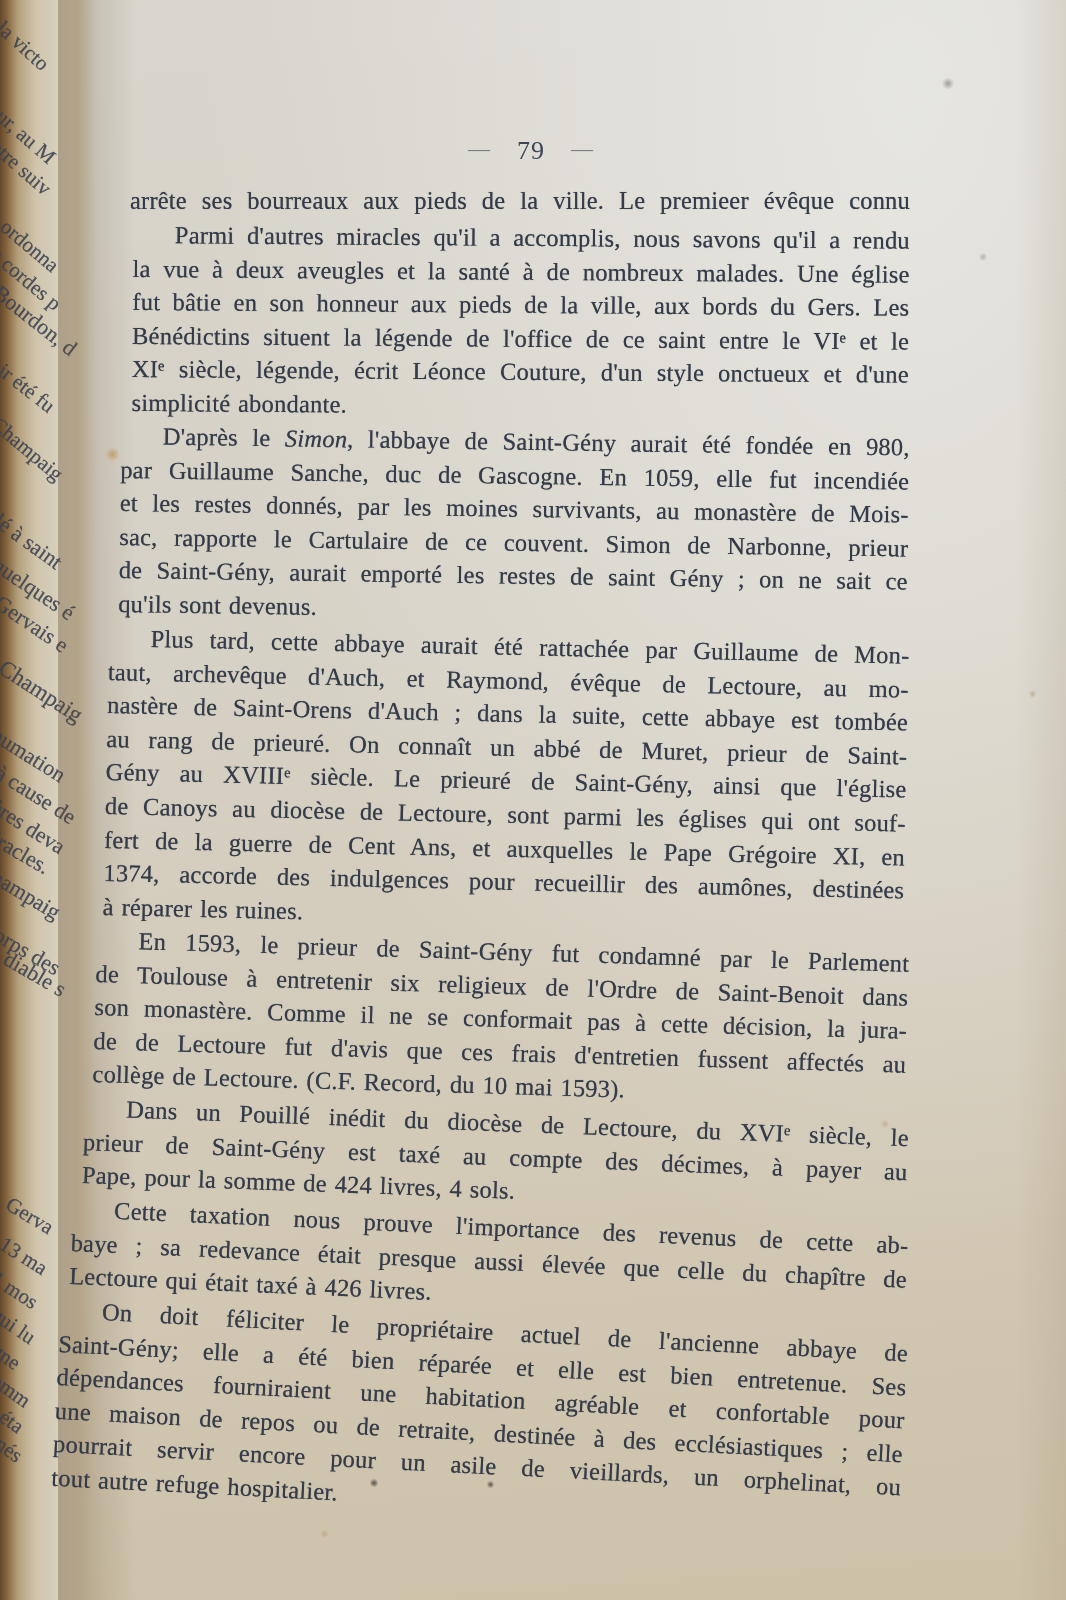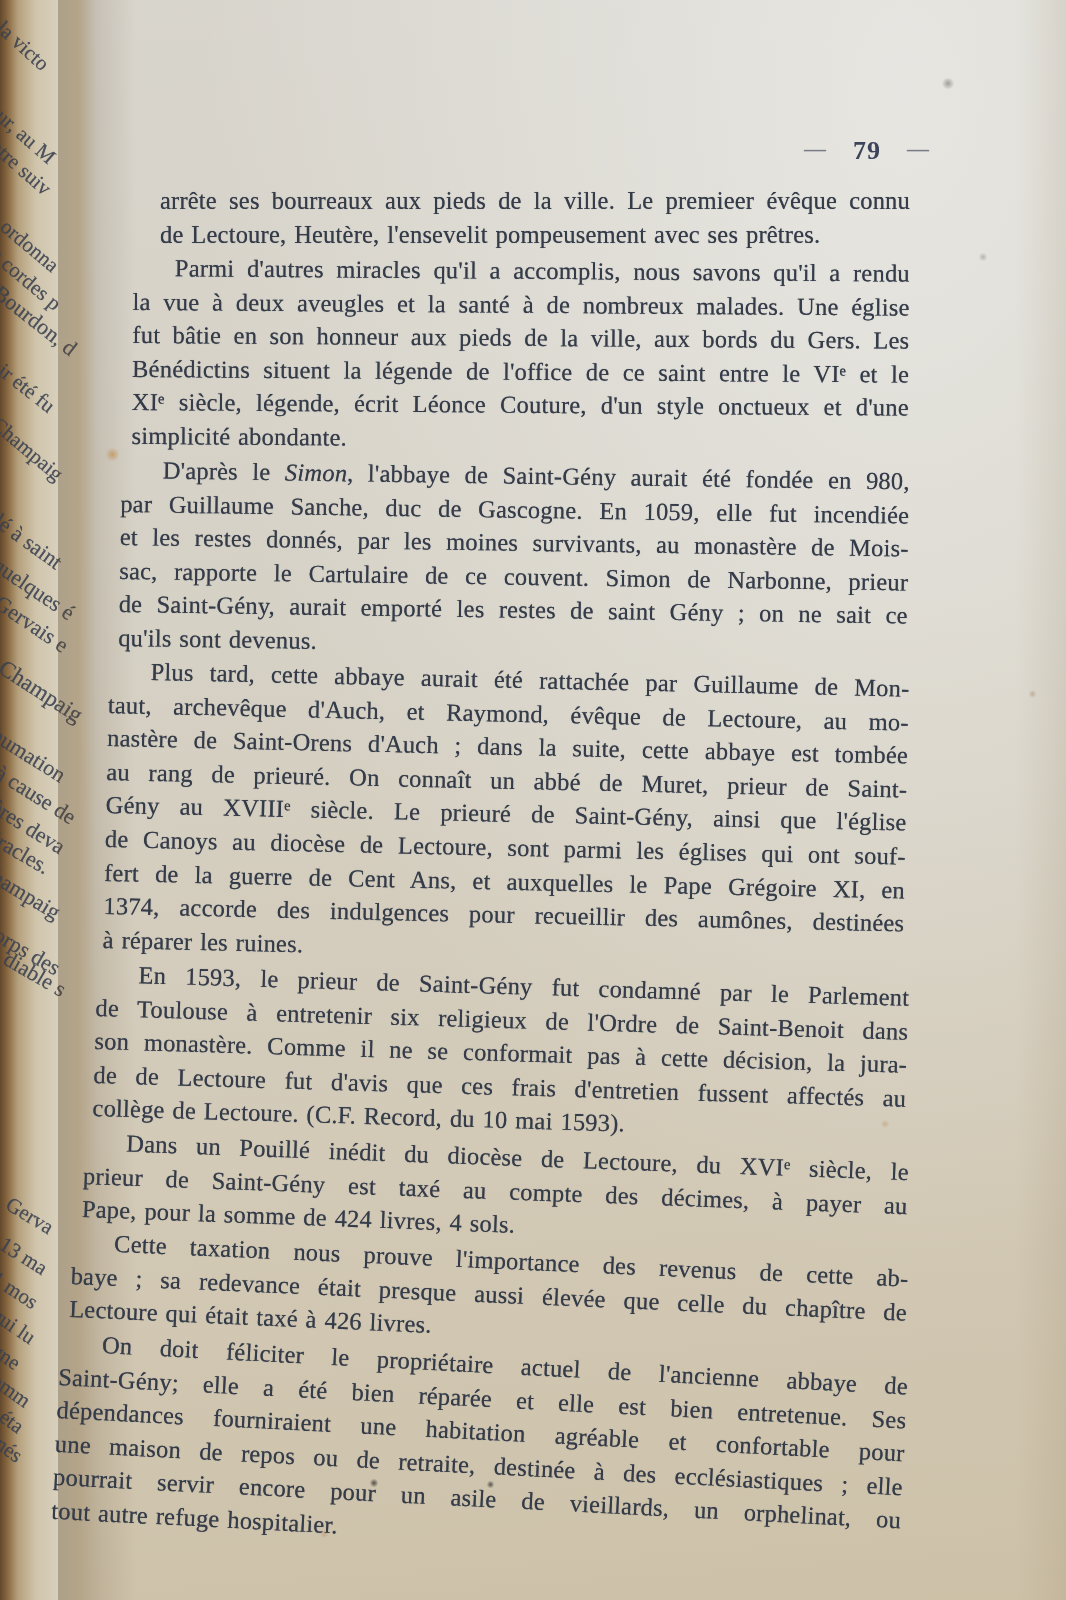--- a/index.html
+++ b/index.html
@@ -16,22 +16,22 @@
     background:linear-gradient(270deg,rgba(140,118,86,0.14),rgba(140,118,86,0));}
   
   .gutter{position:absolute;top:0;left:0;width:96px;height:1600px;overflow:hidden;
     background:linear-gradient(90deg,#63482c 0px,#86663f 7px,#b5a07c 18px,#d0c5ac 36px,#d8d0bd 58px,#cfc2a7 78px,rgba(207,194,167,0) 96px);}
   .gutter-shadow{position:absolute;top:0;left:58px;width:78px;height:1600px;
     background:linear-gradient(90deg,rgba(92,68,38,0.34),rgba(92,68,38,0.12) 55%,rgba(92,68,38,0) 100%);}
   .frag{position:absolute;display:inline-block;white-space:nowrap;
     color:#3a4150;opacity:.88;transform-origin:0 0;
     text-shadow:0 0 .7px rgba(58,65,80,.7);}
   
-  .pageheader{position:absolute;top:136px;left:60px;width:850px;text-align:right;
-    padding-left:46px;color:#3c4559;font-size:26px;letter-spacing:1px;font-weight:bold;}
+  .pageheader{position:absolute;top:136px;left:60px;width:850px;text-align:center;
+    padding-left:46px;color:#3c4559;font-size:26px;letter-spacing:1px;}
   .pageheader .dash{opacity:.65;margin:0 26px;font-size:22px;vertical-align:3px;}
   
   .text-block{position:absolute;top:184px;left:60px;width:850px;color:#343b49;
     font-size:24.5px;line-height:33.6px;word-spacing:1.5px;letter-spacing:.2px;
     text-shadow:0 0 .7px rgba(47,54,66,.75);}
   .para{transform-origin:0 0;}
   .pline{text-align:justify;text-align-last:justify;}
   .pline.last{text-align-last:left;}
   .pline.indent{text-indent:42px;}
   em{font-style:italic;}
@@ -83,23 +83,22 @@
       <span class="frag" style="left: 0px; top: 1398px; transform: rotate(36deg); font-size: 21px;">j éta</span>
       <span class="frag" style="left: 0px; top: 1428px; transform: rotate(36deg); font-size: 21px;">inés</span>
     </div>
   <div class="gutter-shadow"></div>
 
   <div class="pageheader">
     <span class="dash">—</span><span>79</span><span class="dash">—</span>
   </div>
 
   <div class="text-block">
-      <div class="para" style="margin-left: 100px; transform: rotate(0deg);">
+      <div class="para" style="margin-left: 70px; transform: rotate(0deg);">
         <div class="pline">arrête ses bourreaux aux pieds de la ville. Le premieer évêque connu</div>
-        <div class="pline last">de Lectoure, Heutère, l'ensevelit pompeusement avec ses prêtres.</div>
       </div>
       <div class="para" style="margin-left: 73px; transform: rotate(0.42deg);">
         <div class="pline indent">Parmi d'autres miracles qu'il a accomplis, nous savons qu'il a rendu</div>
         <div class="pline">la vue à deux aveugles et la santé à de nombreux malades. Une église</div>
         <div class="pline">fut bâtie en son honneur aux pieds de la ville, aux bords du Gers. Les</div>
         <div class="pline">Bénédictins situent la légende de l'office de ce saint entre le VIᵉ et le</div>
         <div class="pline">XIᵉ siècle, légende, écrit Léonce Couture, d'un style onctueux et d'une</div>
         <div class="pline last">simplicité abondante.</div>
       </div>
       <div class="para" style="margin-left: 61px; transform: rotate(0.84deg);">

